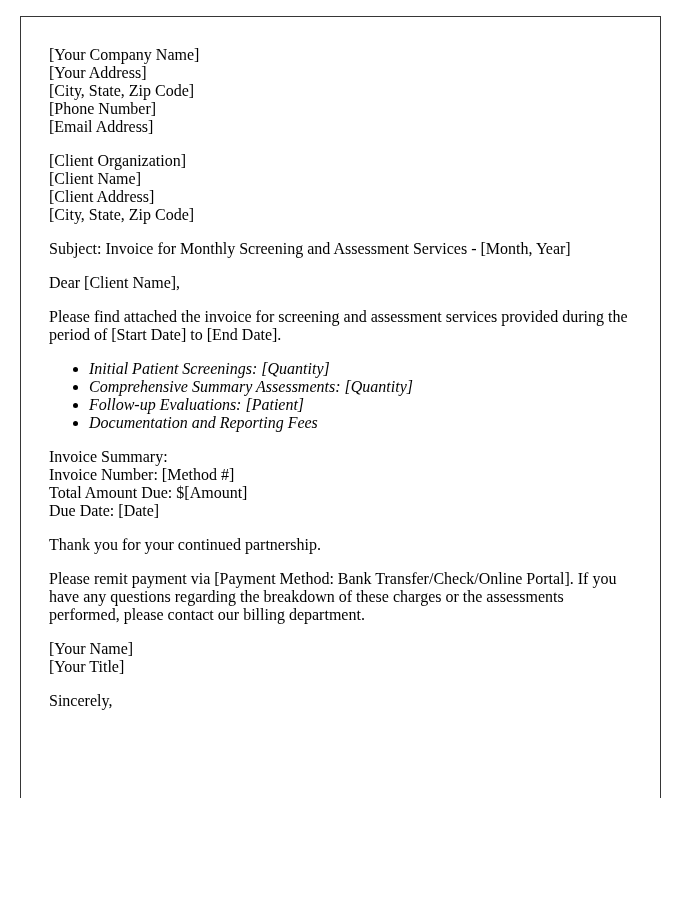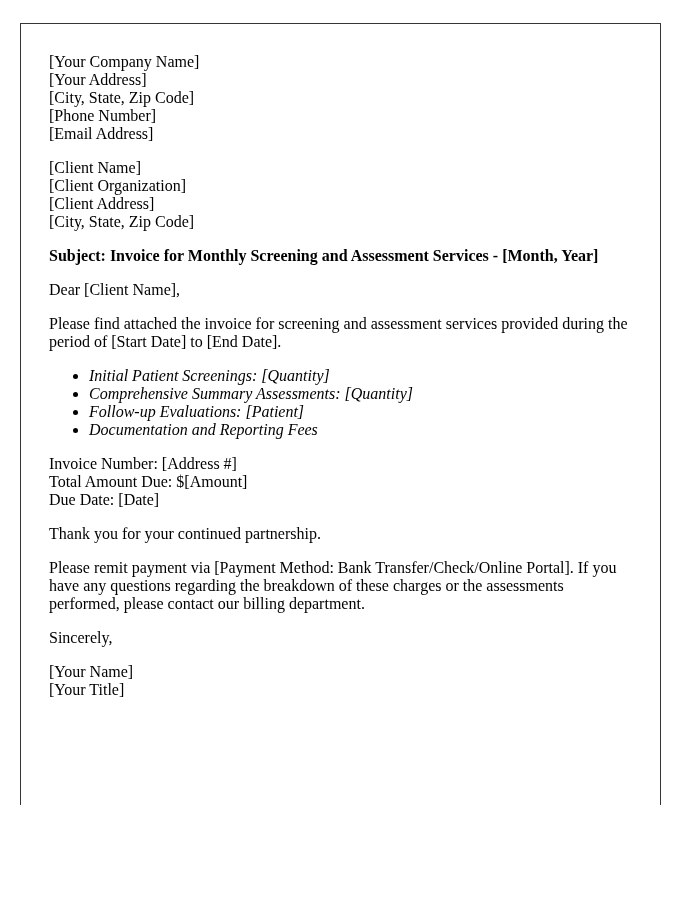--- a/index.html
+++ b/index.html
@@ -13,34 +13,34 @@
     position: relative;
     font-family: "Liberation Serif", "DejaVu Serif", serif;
     font-size: 16px;
     line-height: 18px;
     color: #000000;
     overflow: hidden;
   }
   .letter-frame {
     position: absolute;
     left: 20px;
-    top: 23px;
+    top: 16px;
     width: 641px;
     height: 782px;
     box-sizing: border-box;
     border: 1px solid #363636;
     border-bottom: none;
     padding: 13px 28px 0 28px;
     background: #ffffff;
   }
   .para {
     margin: 16px 0;
   }
   .bold {
-    font-weight: bold;
+    font-weight: normal;
   }
   ul.services {
     margin: 16px 0;
     padding-left: 40px;
     list-style-type: disc;
   }
   ul.services li {
     margin: 0;
     padding: 0;
     font-style: italic;
@@ -54,50 +54,51 @@
   <div class="para">
     <div>[Your Company Name]</div>
     <div>[Your Address]</div>
     <div>[City, State, Zip Code]</div>
     <div>[Phone Number]</div>
     <div>[Email Address]</div>
   </div>
 
 
   <div class="para">
+    <div>[Client Organization]</div>
     <div>[Client Name]</div>
-    <div>[Client Organization]</div>
     <div>[Client Address]</div>
     <div>[City, State, Zip Code]</div>
   </div>
 
   <div class="para bold">Subject: Invoice for Monthly Screening and Assessment Services - [Month, Year]</div>
 
   <div class="para">Dear [Client Name],</div>
 
   <div class="para">Please find attached the invoice for screening and assessment services provided during the period of [Start Date] to [End Date].</div>
 
 
   <ul class="services">
     <li>Initial Patient Screenings: [Quantity]</li>
     <li>Comprehensive Summary Assessments: [Quantity]</li>
     <li>Follow-up Evaluations: [Patient]</li>
     <li>Documentation and Reporting Fees</li>
   </ul>
 
   <div class="para">
-    <div>Invoice Number: [Address #]</div>
+    <div class="bold">Invoice Summary:</div>
+    <div>Invoice Number: [Method #]</div>
     <div>Total Amount Due: $[Amount]</div>
     <div>Due Date: [Date]</div>
   </div>
 
   <div class="para">Thank you for your continued partnership.</div>
 
   <div class="para">Please remit payment via [Payment Method: Bank Transfer/Check/Online Portal]. If you have any questions regarding the breakdown of these charges or the assessments performed, please contact our billing department.</div>
 
-  <div class="para">Sincerely,</div>
-
   <div class="para">
     <div>[Your Name]</div>
     <div>[Your Title]</div>
   </div>
 
+  <div class="para">Sincerely,</div>
+
 </div>
 
 </body></html>

